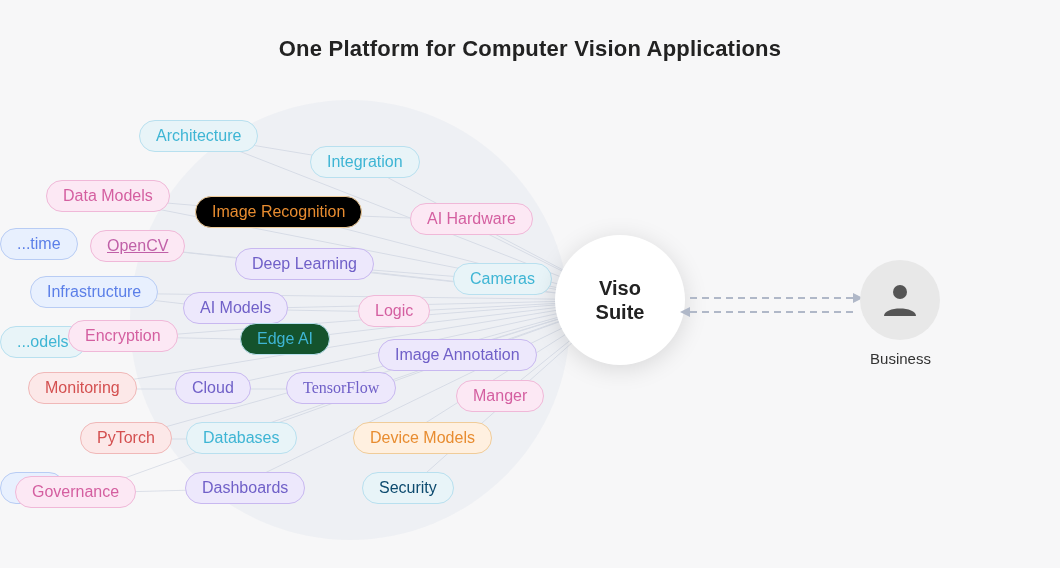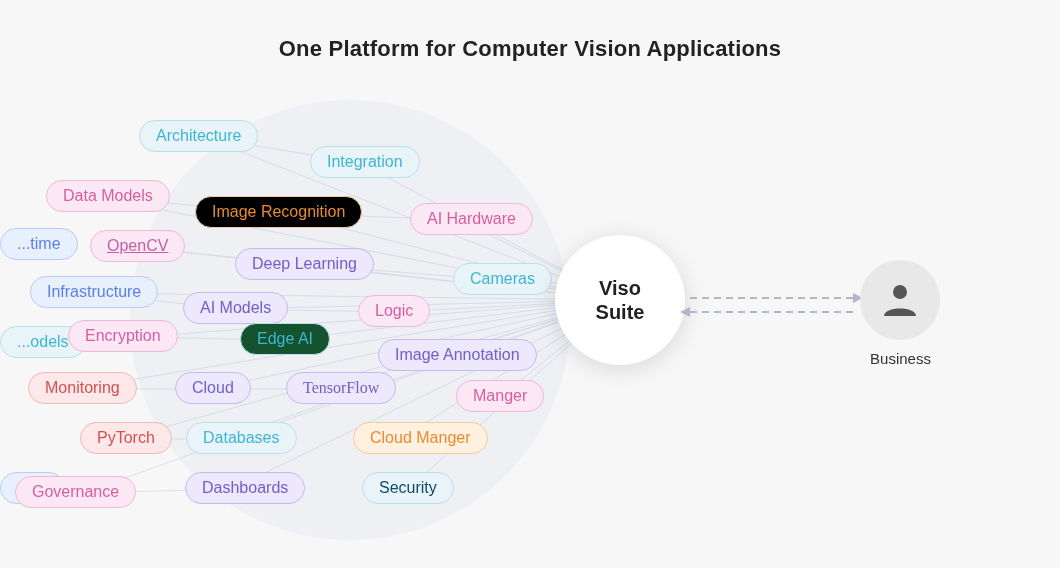--- a/index.html
+++ b/index.html
@@ -169,21 +169,21 @@
       <div class="tag" style="left: 0px; top: 246px; background: rgb(232, 244, 248); color: rgb(62, 181, 212); border: 1.5px solid rgb(184, 224, 239);">...odels</div>
       <div class="tag" style="left: 68px; top: 240px; background: rgb(252, 232, 244); color: rgb(212, 95, 160); border: 1.5px solid rgb(240, 184, 216);">Encryption</div>
       <div class="tag" style="left: 240px; top: 243px; background: #14532d; color: rgb(62, 181, 212); border: 1.5px solid rgb(184, 224, 239);">Edge AI</div>
       <div class="tag" style="left: 378px; top: 259px; background: rgb(237, 232, 252); color: rgb(112, 96, 200); border: 1.5px solid rgb(200, 184, 240); text-align: center;">Image Annotation</div>
       <div class="tag" style="left: 28px; top: 292px; background: rgb(252, 232, 232); color: rgb(212, 80, 80); border: 1.5px solid rgb(240, 184, 184);">Monitoring</div>
       <div class="tag" style="left: 175px; top: 292px; background: rgb(237, 232, 252); color: rgb(112, 96, 200); border: 1.5px solid rgb(200, 184, 240);">Cloud</div>
       <div class="tag" style="left: 286px; top: 292px; background: rgb(237, 232, 252); color: rgb(112, 96, 200); border: 1.5px solid rgb(200, 184, 240); font-family: Liberation Serif, serif;">TensorFlow</div>
       <div class="tag" style="left: 456px; top: 300px; background: rgb(252, 232, 244); color: rgb(212, 95, 160); border: 1.5px solid rgb(240, 184, 216);">Manger</div>
       <div class="tag" style="left: 80px; top: 342px; background: rgb(252, 232, 232); color: rgb(212, 80, 80); border: 1.5px solid rgb(240, 184, 184);">PyTorch</div>
       <div class="tag" style="left: 186px; top: 342px; background: rgb(232, 244, 248); color: rgb(62, 181, 212); border: 1.5px solid rgb(184, 224, 239); text-align: center;">Databases</div>
-      <div class="tag" style="left: 353px; top: 342px; background: rgb(255, 240, 224); color: rgb(232, 140, 48); border: 1.5px solid rgb(240, 204, 153);">Cloud Manger</div>
+      <div class="tag" style="left: 353px; top: 342px; background: rgb(255, 240, 224); color: rgb(232, 140, 48); border: 1.5px solid rgb(240, 204, 153);">Device Models</div>
       <div class="tag" style="left: 0px; top: 392px; background: rgb(232, 240, 254); color: rgb(91, 127, 232); border: 1.5px solid rgb(184, 204, 244);">...eo</div>
       <div class="tag" style="left: 15px; top: 396px; background: rgb(252, 232, 244); color: rgb(212, 95, 160); border: 1.5px solid rgb(240, 184, 216);">Governance</div>
       <div class="tag" style="left: 185px; top: 392px; background: rgb(237, 232, 252); color: rgb(112, 96, 200); border: 1.5px solid rgb(200, 184, 240);">Dashboards</div>
       <div class="tag" style="left: 362px; top: 392px; background: rgb(232, 244, 248); color: #0c4a6e; border: 1.5px solid rgb(184, 224, 239);">Security</div>
     </div>
 
   <div class="viso-circle">
     <span>Viso</span>
     <span>Suite</span>
   </div>

